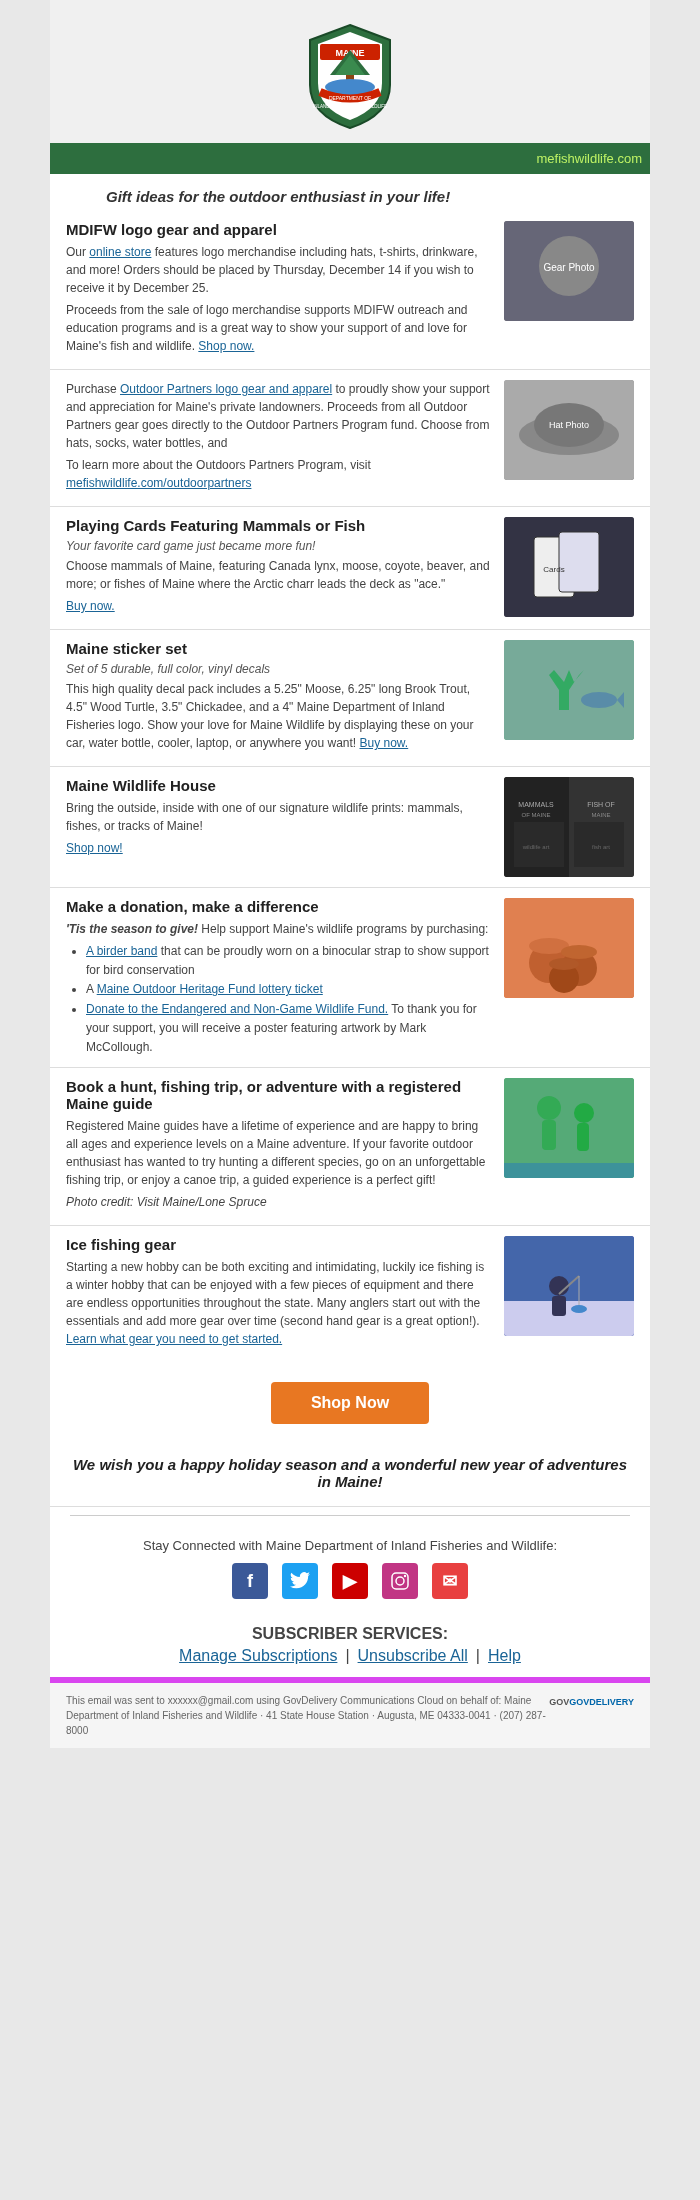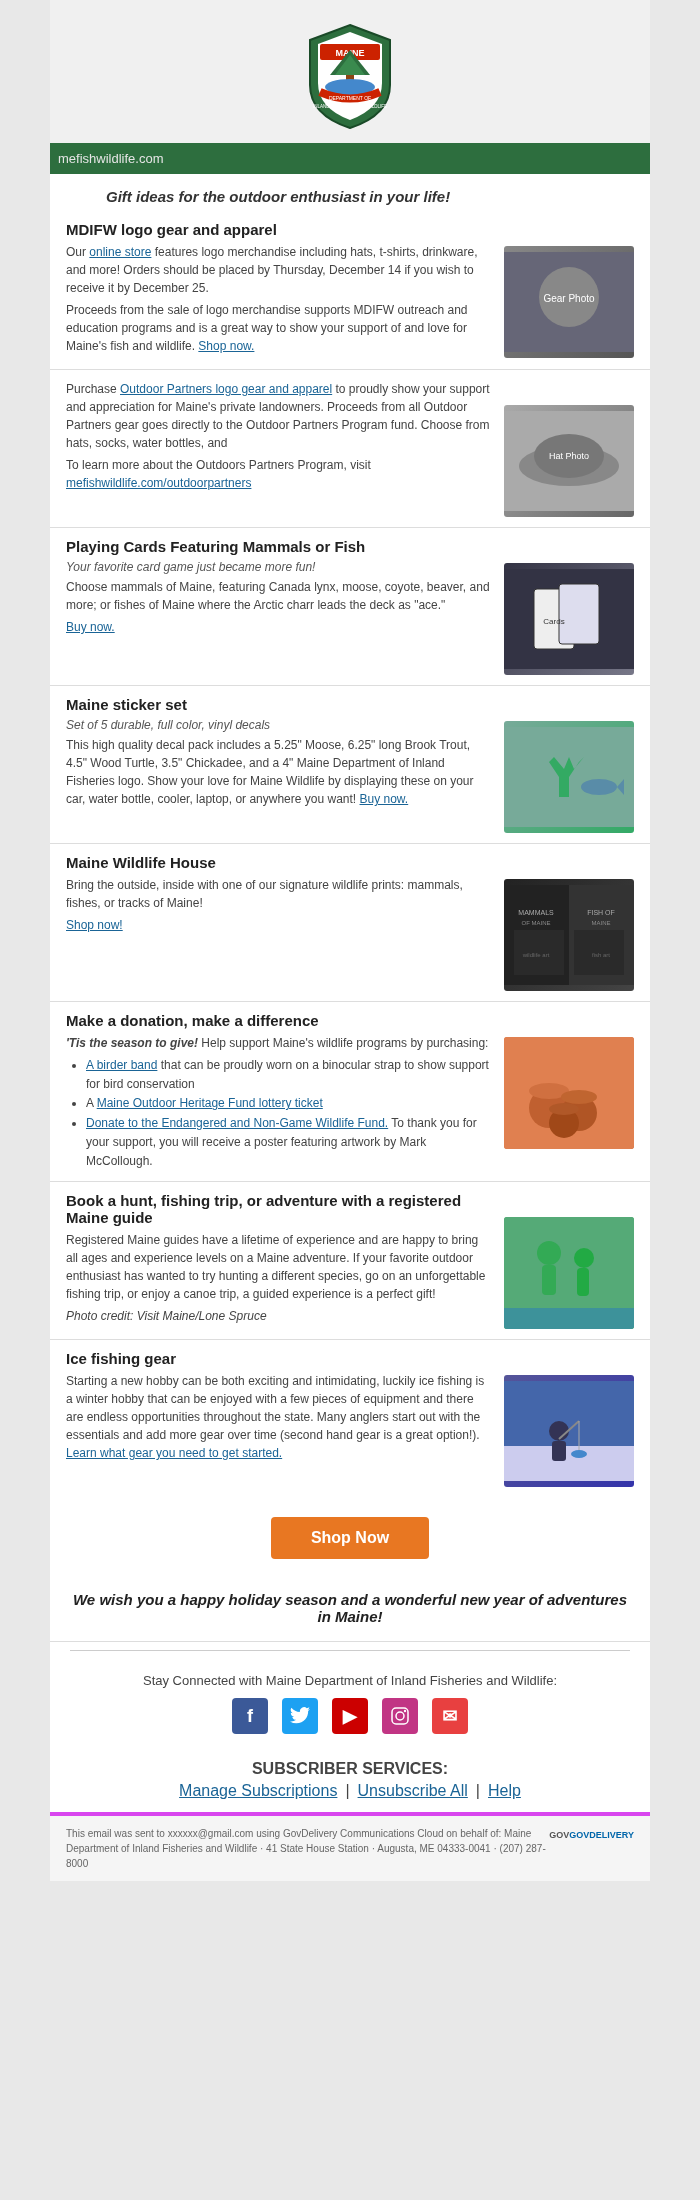--- a/index.html
+++ b/index.html
@@ -20,22 +20,22 @@
       background: #f0f0f0;
       text-align: center;
       padding: 20px 0 10px 0;
     }
     .header-logo svg {
       width: 100px;
       height: 110px;
     }
     .website-bar {
       background: #2d6e3e;
-      color: #e5e5e5;
-      text-align: left;
+      color: #bef264;
+      text-align: right;
       padding: 8px;
       font-size: 13px;
     }
     .main-title {
       padding: 14px 16px 6px 16px;
       font-size: 15px;
       font-style: italic;
       font-weight: bold;
       color: #333;
       margin-left: 40px;
@@ -46,28 +46,27 @@
       display: flex;
       gap: 12px;
       align-items: flex-start;
     }
     .section-text {
       flex: 1;
     }
     .section-img {
       width: 130px;
       min-width: 130px;
-      height: 112px;
+      height: 100px;
       background: #ccc;
       border-radius: 3px;
       overflow: hidden;
       display: flex;
       align-items: center;
       justify-content: center;
-      margin-top: 25px;
     }
     .section-title {
       font-size: 15px;
       font-weight: bold;
       color: #222;
       margin-bottom: 5px;
     }
     .section-subtitle {
       font-size: 12px;
       font-style: italic;
@@ -167,21 +166,21 @@
       display: flex;
       justify-content: center;
       gap: 8px;
     }
     .footer {
       background: #f5f5f5;
       font-size: 10px;
       color: #666;
       padding: 10px 16px;
       line-height: 1.5;
-      border-top: 4px solid #d946ef;
+      border-top: 6px solid #d946ef;
     }
     .footer-flex {
       display: flex;
       justify-content: space-between;
       align-items: flex-start;
     }
     .govdelivery-logo {
       font-size: 11px;
       font-weight: bold;
       color: #0066aa;

